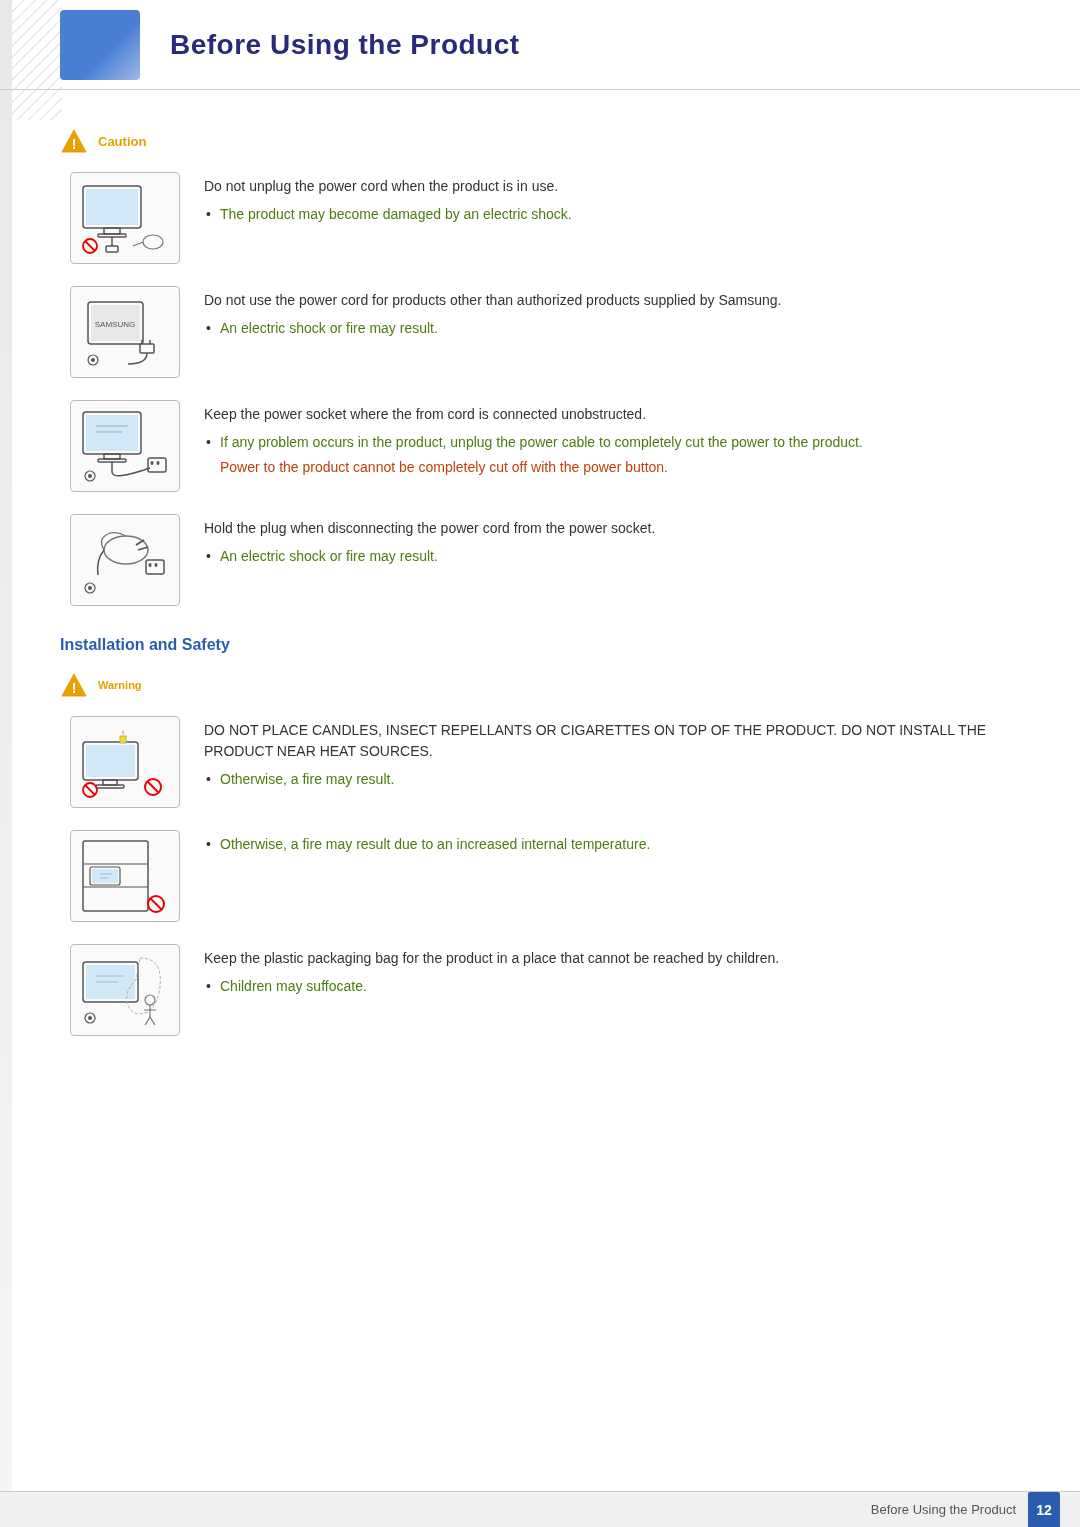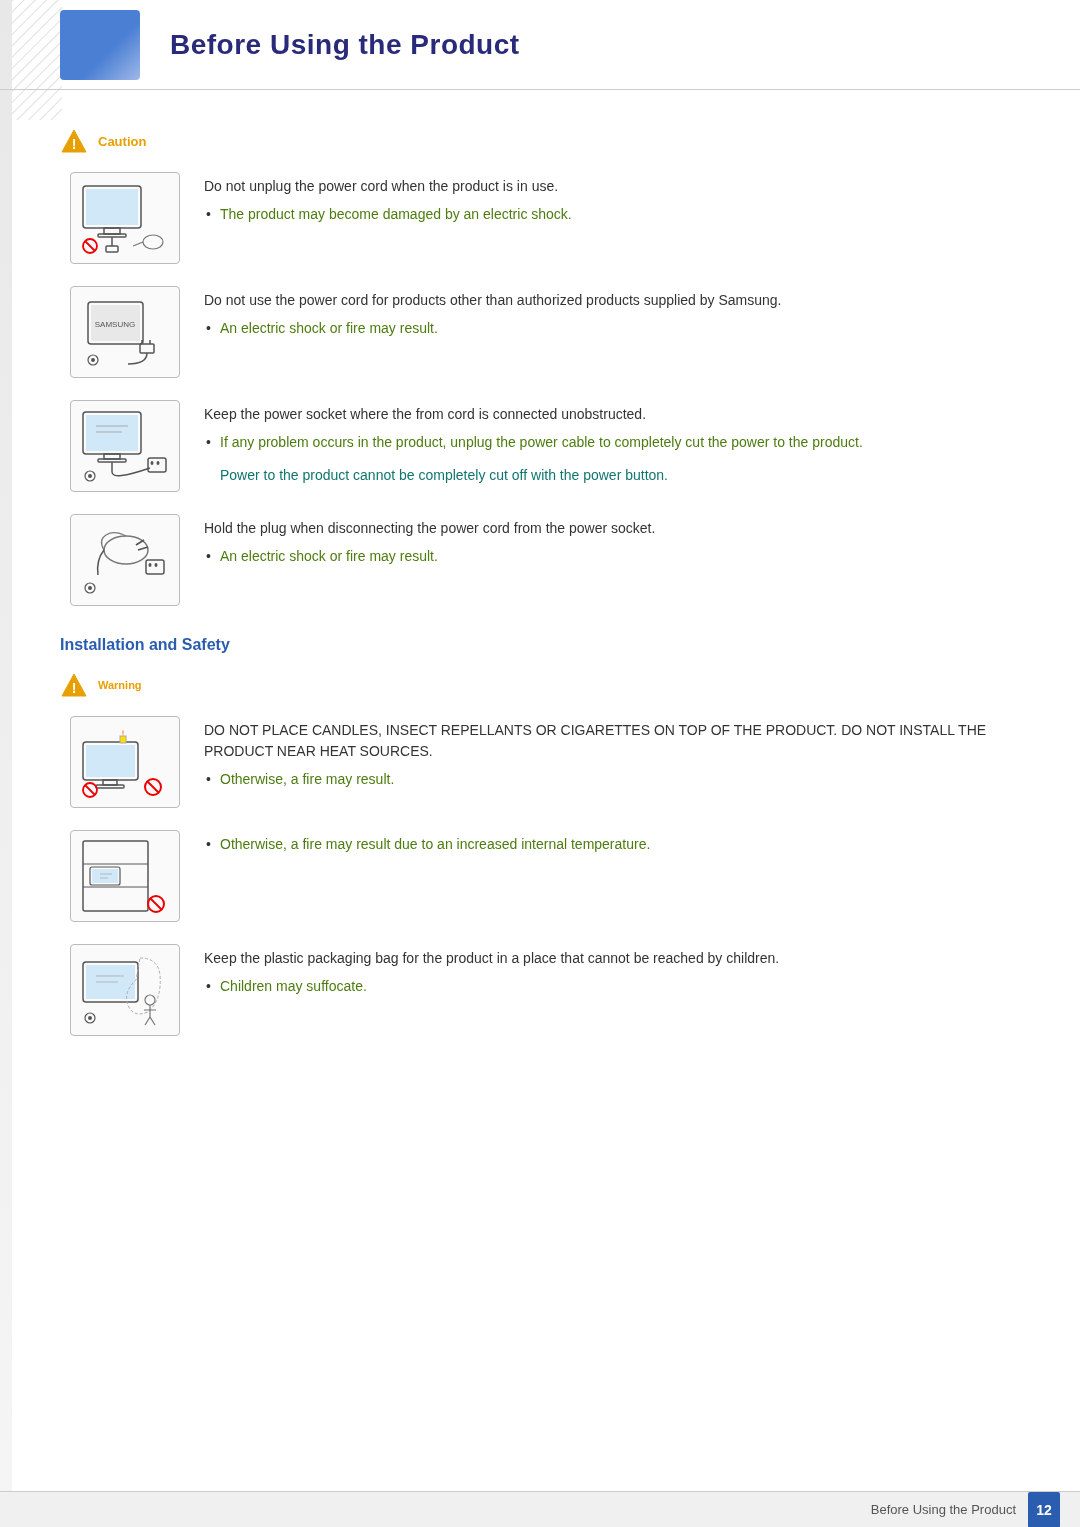--- a/index.html
+++ b/index.html
@@ -128,22 +128,22 @@
     .bullet-list li::before {
       content: "•";
       position: absolute;
       left: 2px;
       color: #333;
     }
 
     .sub-text {
       padding-left: 16px;
       line-height: 1.5;
-      color: #0f766e;
-      margin-top: 12px;
+      color: #c2410c;
+      margin-top: 4px;
     }
 
     
     .section-heading {
       color: #2a5db0;
       font-size: 16px;
       font-weight: bold;
       margin: 30px 0 14px 0;
     }
 

